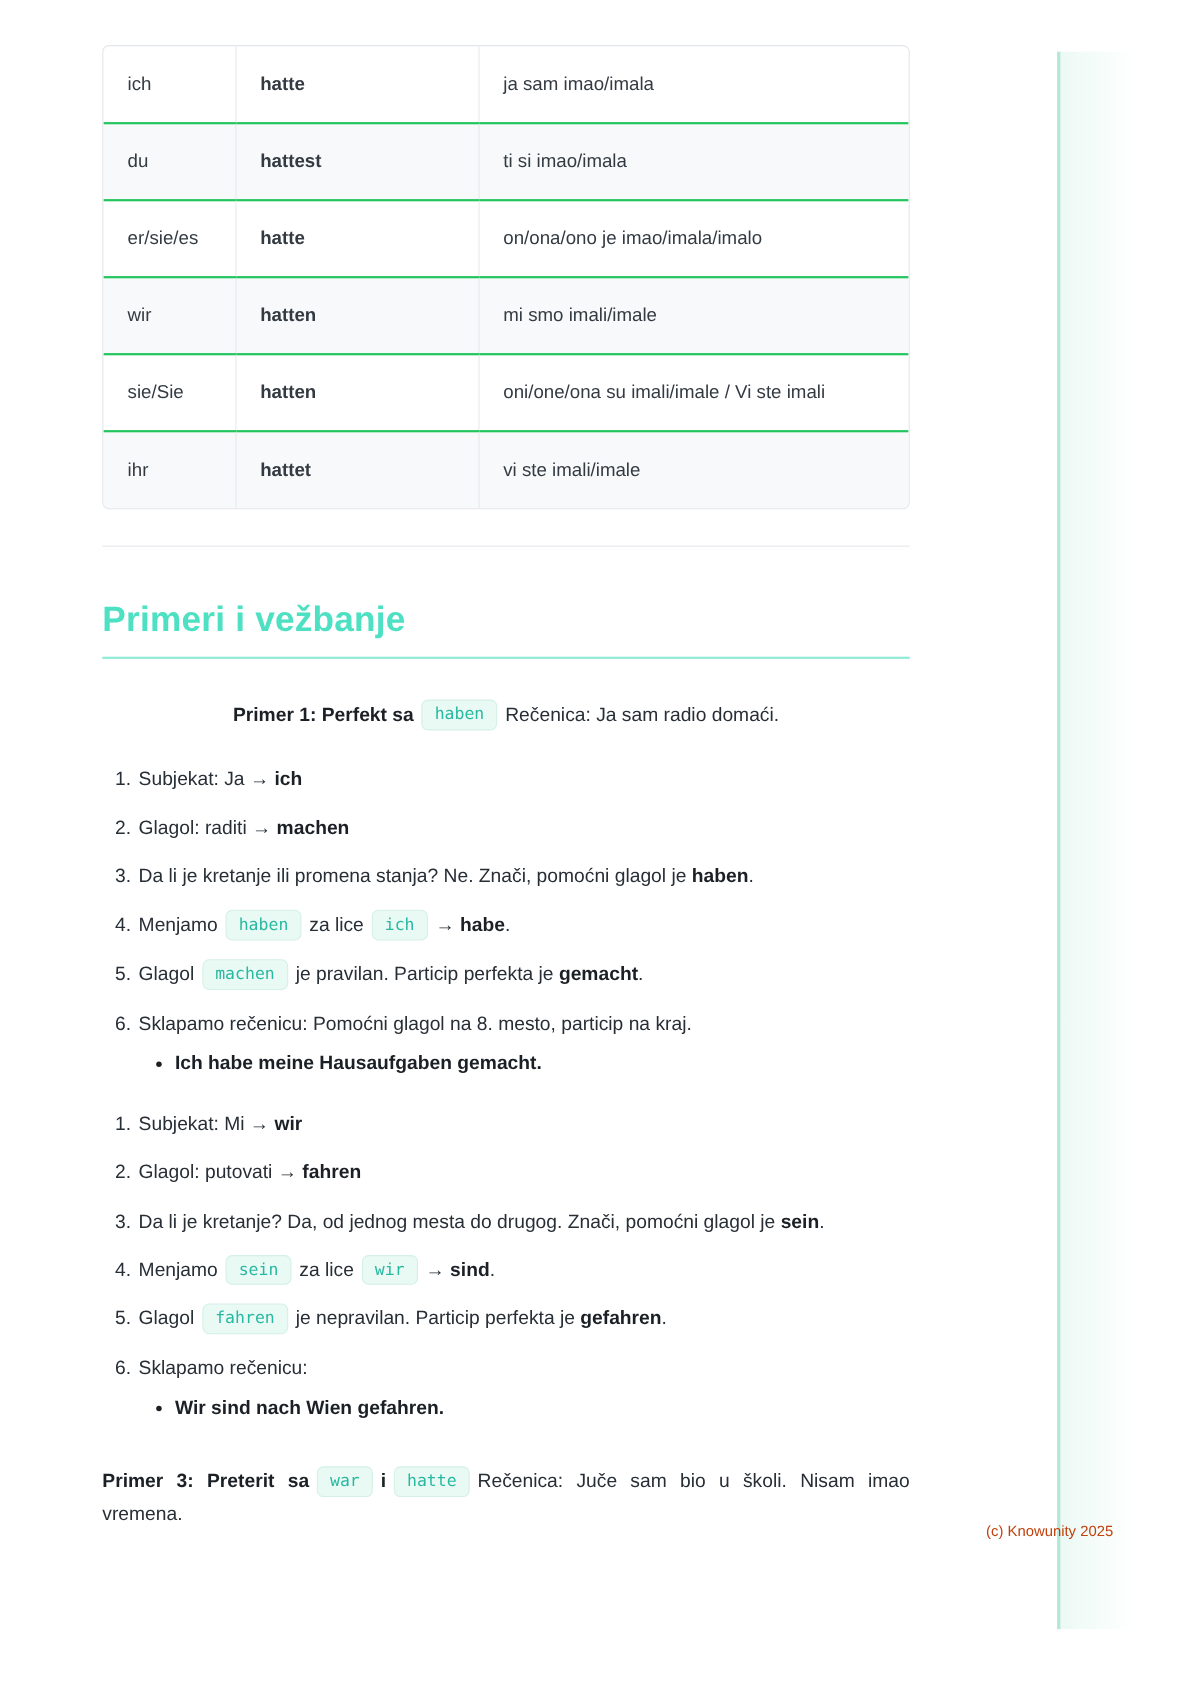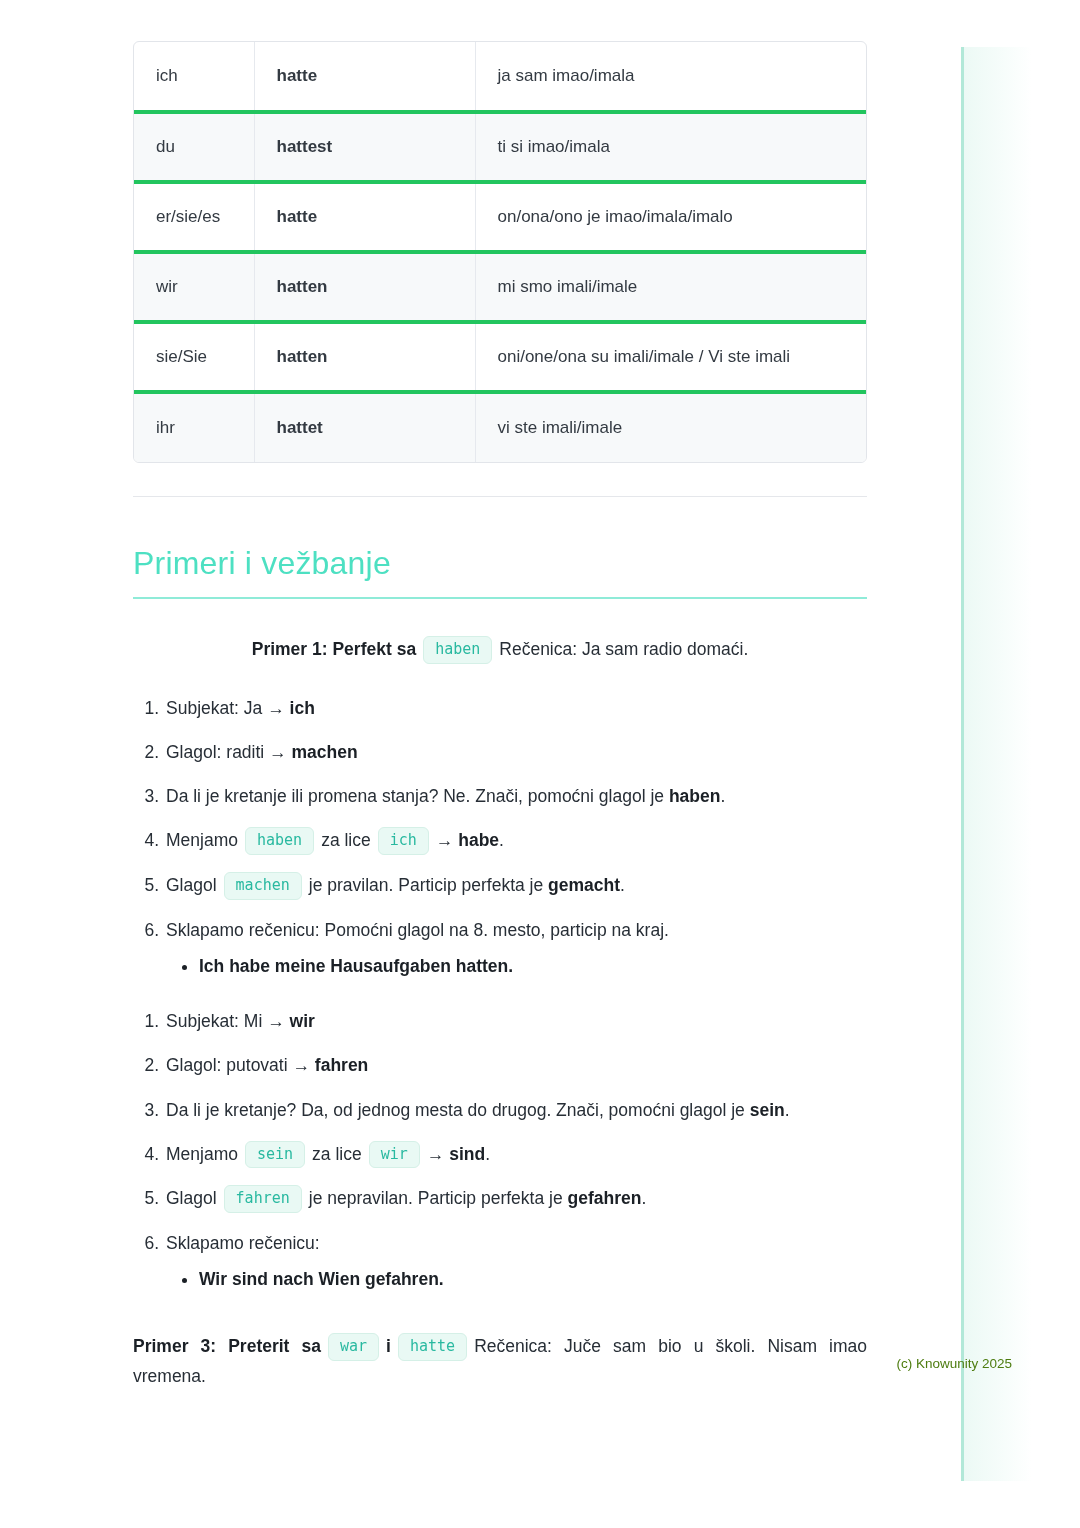--- a/index.html
+++ b/index.html
@@ -20,57 +20,56 @@
   }
   .accent-line {
     position: absolute; left: 961px; top: 47px;
     width: 3px; height: 1434px;
     background: #b2e8d8;
   }
 
   .content {
     position: absolute; left: 93px; top: 0;
     width: 734px;
-    margin-left: 40px;
   }
 
   
   .tbl-wrap {
     margin-top: 41px;
     border: 1px solid #e2e5ea;
     border-radius: 6px;
     overflow: hidden;
     background: #ffffff;
   }
   table.conj { border-collapse: collapse; width: 100%; table-layout: fixed; }
   table.conj tr { height: 70px; }
   table.conj tr:nth-child(even) { background: #f7f9fa; }
   table.conj td {
     vertical-align: middle;
     padding-left: 22px;
     font-size: 17px;
     color: #333a42;
   }
-  table.conj tr + tr td { border-top: 4px solid #22c55e; }
+  table.conj tr + tr td { border-top: 2px solid #22c55e; }
   table.conj td + td { border-left: 1px solid #e6e9ee; }
   td.c-pron { width: 120px; }
   td.c-form { width: 221px; font-weight: bold; color: #14181d; }
   td.c-trans { }
 
   .divider {
     margin-top: 33px;
     border: none;
     border-top: 1px solid #e5e7eb;
     height: 0;
   }
 
   h1.section-heading {
     margin-top: 48px;
     font-size: 32px;
-    font-weight: normal;
+    font-weight: bold;
     color: #4de0c2;
     letter-spacing: 0.2px;
     padding-bottom: 15px;
     border-bottom: 2px solid #8febd8;
   }
 
   p.lead {
     margin-top: 36px;
     font-size: 17.5px;
     line-height: 1.7;
@@ -111,24 +110,24 @@
     list-style: disc;
   }
   ul.result > li {
     font-weight: bold;
     color: #1b2026;
     line-height: 1.4;
   }
 
   .footer {
     position: absolute;
-    top: 1356px;
+    top: 1384px;
     right: 68px;
     font-size: 13.5px;
-    color: #4d7c0f;
+    color: #c2410c;
     z-index: 2;
   }
 </style>
 </head>
 <body>
 
 <div class="accent-band"></div>
 <div class="accent-line"></div>
 
 <div class="content">
@@ -177,21 +176,21 @@
   <p class="lead"><span class="b">Primer 1: Perfekt sa</span><span class="code">haben</span><span>Rečenica: Ja sam radio domaći.</span></p>
 
   <ol class="steps">
     <li><span>Subjekat: Ja → </span><span class="b">ich</span></li>
     <li><span>Glagol: raditi → </span><span class="b">machen</span></li>
     <li><span>Da li je kretanje ili promena stanja? Ne. Znači, pomoćni glagol je </span><span class="b">haben</span><span>.</span></li>
     <li><span>Menjamo</span><span class="code">haben</span><span>za lice</span><span class="code">ich</span><span>→ </span><span class="b">habe</span><span>.</span></li>
     <li><span>Glagol</span><span class="code">machen</span><span>je pravilan. Particip perfekta je </span><span class="b">gemacht</span><span>.</span></li>
     <li><span>Sklapamo rečenicu: Pomoćni glagol na 8. mesto, particip na kraj.</span>
       <ul class="result">
-        <li>Ich habe meine Hausaufgaben hatten.</li>
+        <li>Ich habe meine Hausaufgaben gemacht.</li>
       </ul>
     </li>
   </ol>
 
 
   <ol class="steps">
     <li><span>Subjekat: Mi → </span><span class="b">wir</span></li>
     <li><span>Glagol: putovati → </span><span class="b">fahren</span></li>
     <li><span>Da li je kretanje? Da, od jednog mesta do drugog. Znači, pomoćni glagol je </span><span class="b">sein</span><span>.</span></li>
     <li><span>Menjamo</span><span class="code">sein</span><span>za lice</span><span class="code">wir</span><span>→ </span><span class="b">sind</span><span>.</span></li>

